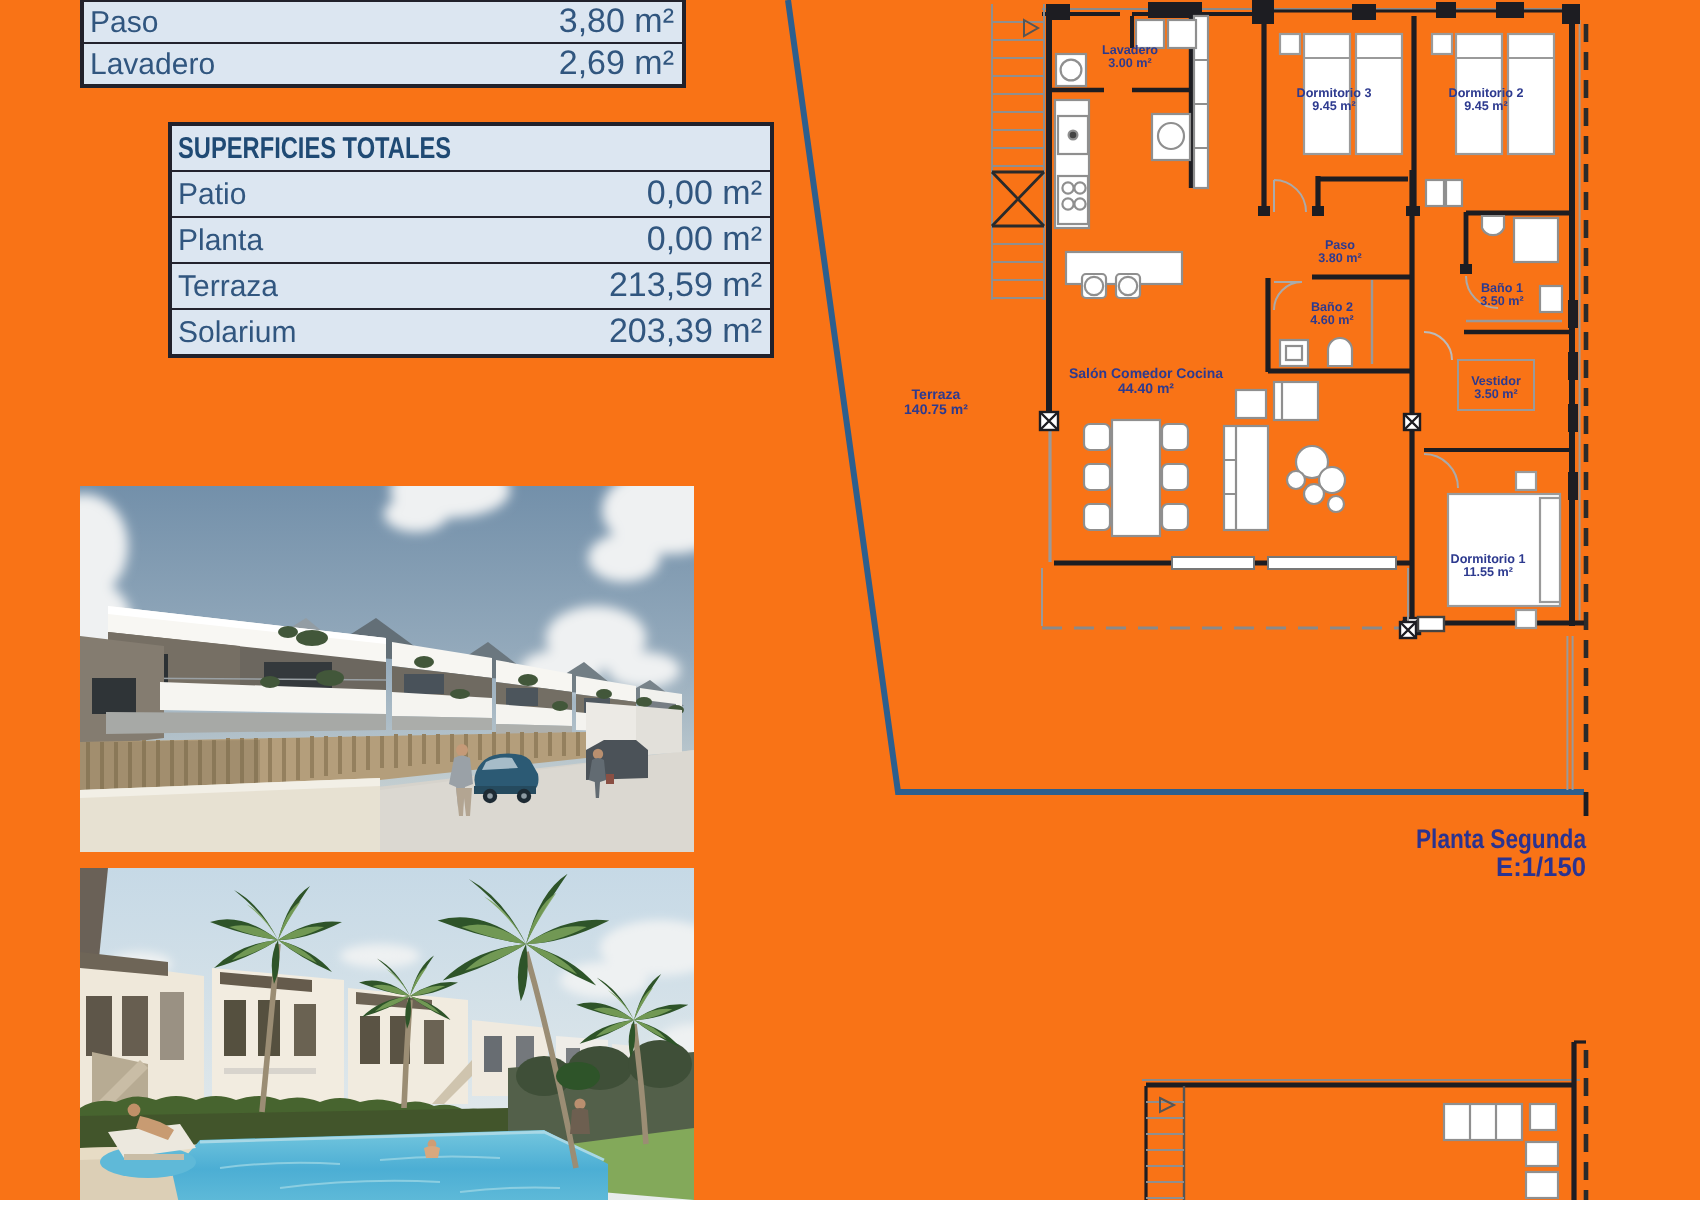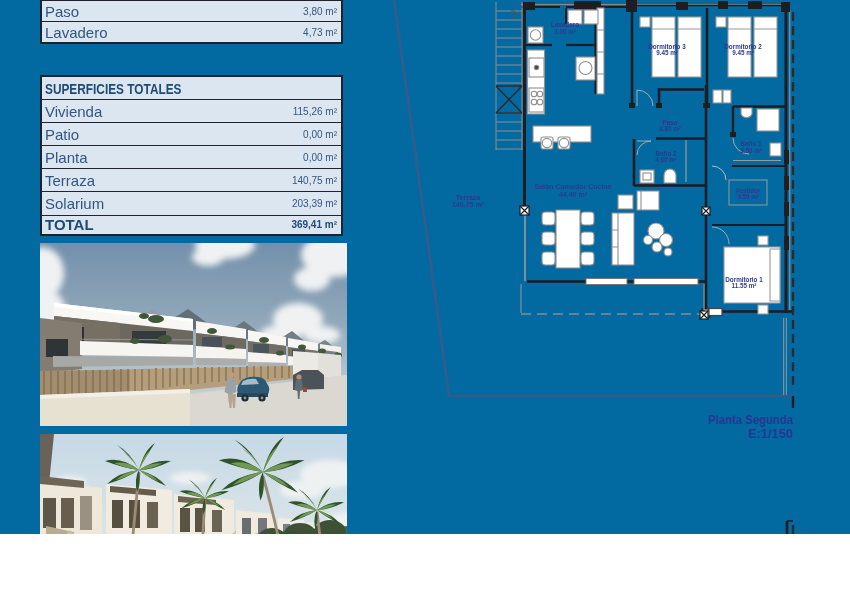--- a/index.html
+++ b/index.html
@@ -1,70 +1,62 @@
 <!DOCTYPE html>
 <html><head>
 <meta charset="utf-8">
 <style>
 html,body{margin:0;padding:0;background:#fff;}
-.page{position:relative;width:850px;height:534px;background:#0369a1;overflow:hidden;
+.page{position:relative;width:850px;height:600px;background:#f97316;overflow:hidden;
   font-family:"Liberation Sans",sans-serif;text-align:center;}
 .tbl{position:absolute;left:40px;width:303px;border:2px solid #21212b;background:#dce6f1;
   box-sizing:border-box;}
 .row{display:flex;justify-content:space-between;align-items:center;height:22.1px;
   border-top:1.5px solid #23232e;padding:0 4px 0 3px;
   font-size:15px;color:#31567f;}
 .row:first-child{border-top:none;}
 .t1 .row{height:20px;}
-.row .v{font-size:10px;}
+.row .v{font-size:17px;}
 .hdr{font-weight:bold;color:#1f4a74;}
 </style>
 </head>
 <body>
 <div class="page">
 
   <div class="tbl t1" style="top:0px;border-top-width:1.5px;border-bottom-width:2.5px;">
     <div class="row">
         <span>Paso</span>
         <span class="v">3,80 m²</span>
       </div>
     <div class="row">
         <span>Lavadero</span>
-        <span class="v">4,73 m²</span>
+        <span class="v">2,69 m²</span>
       </div>
   </div>
 
-  <div class="tbl" style="top:75px;">
+  <div class="tbl" style="top:61px;margin-left:44px;">
     <div class="row hdr">
         <span style="display:inline-block;transform:scaleX(0.79);transform-origin:0 50%;white-space:nowrap;">SUPERFICIES TOTALES</span>
         <span></span>
-      </div>
-    <div class="row">
-        <span>Vivienda</span>
-        <span class="v">115,26 m²</span>
       </div>
     <div class="row">
         <span>Patio</span>
         <span class="v">0,00 m²</span>
       </div>
     <div class="row">
         <span>Planta</span>
         <span class="v">0,00 m²</span>
       </div>
     <div class="row">
         <span>Terraza</span>
-        <span class="v">140,75 m²</span>
+        <span class="v">213,59 m²</span>
       </div>
     <div class="row">
         <span>Solarium</span>
         <span class="v">203,39 m²</span>
-      </div>
-    <div class="row hdr" style="height:18.5px;">
-        <span>TOTAL</span>
-        <span class="v">369,41 m²</span>
       </div>
   </div>
 
   <svg style="position:absolute;left:40px;top:243px;" width="307" height="183" viewBox="0 0 307 183">
     <defs>
       <linearGradient id="sky1" x1="0" y1="0" x2="0" y2="1">
         <stop offset="0" stop-color="#7390aa"></stop>
         <stop offset="0.45" stop-color="#93a9bb"></stop>
         <stop offset="0.75" stop-color="#bac7cd"></stop>
         <stop offset="1" stop-color="#d9dfda"></stop>

